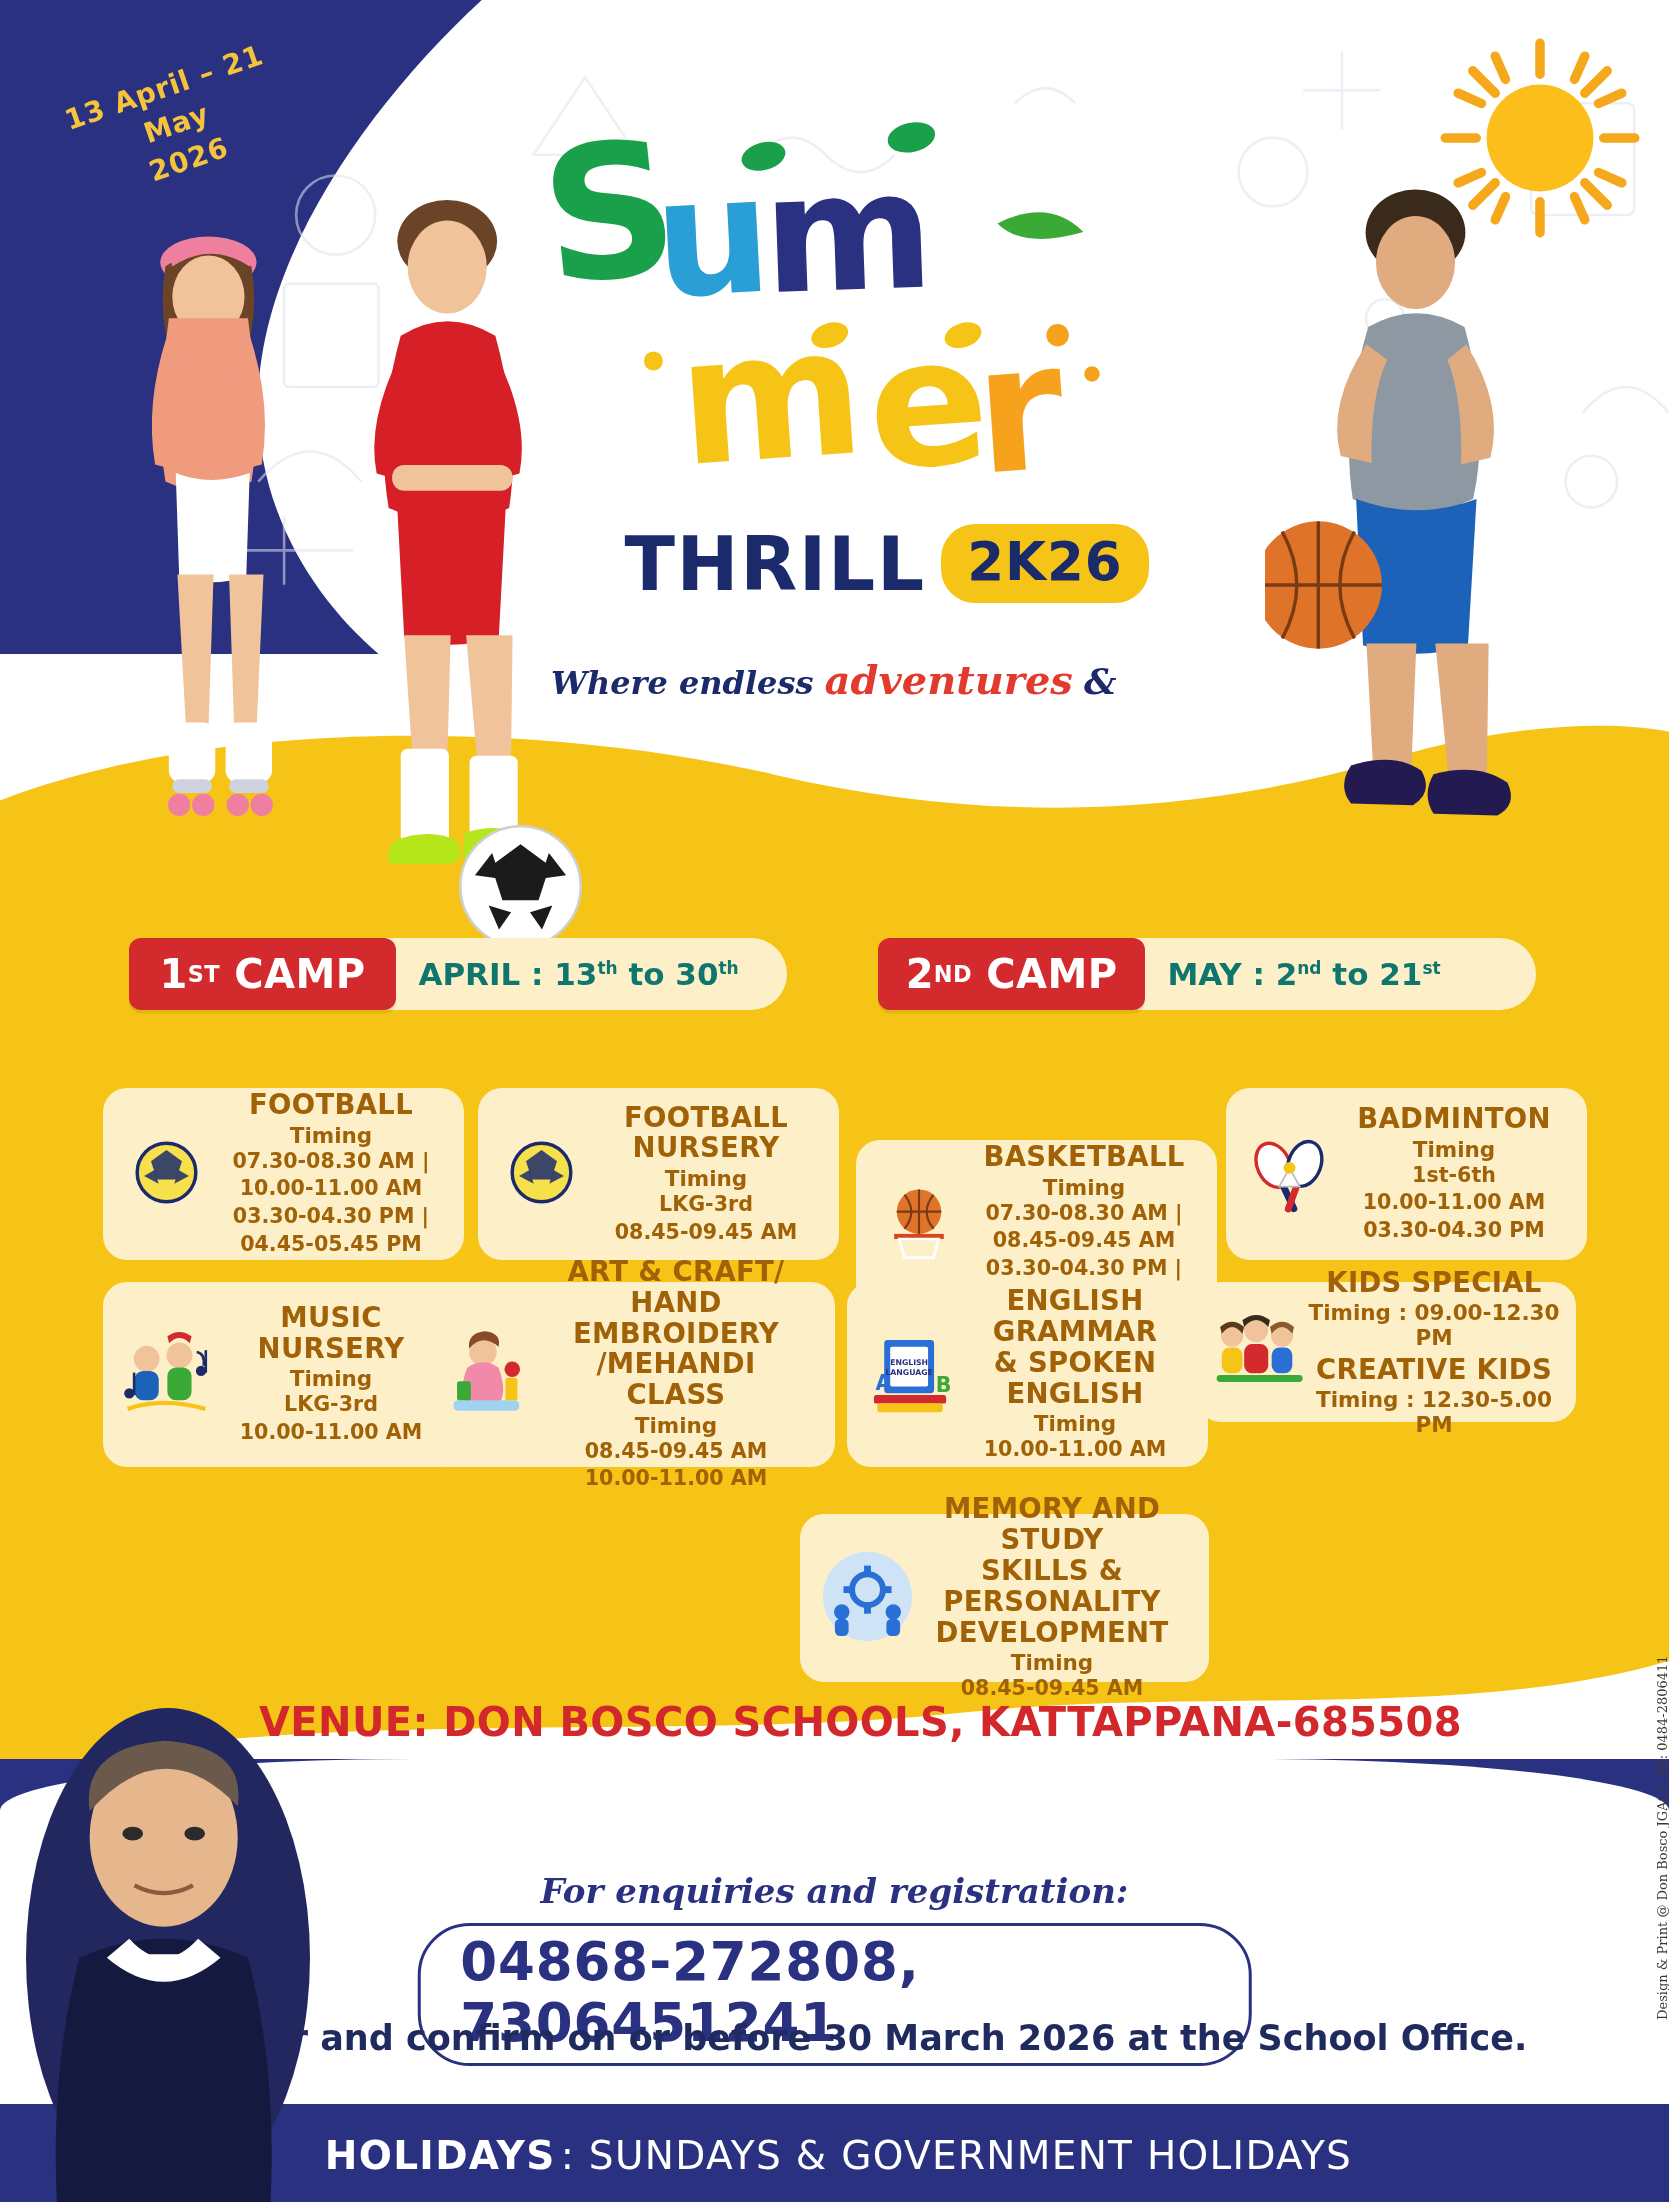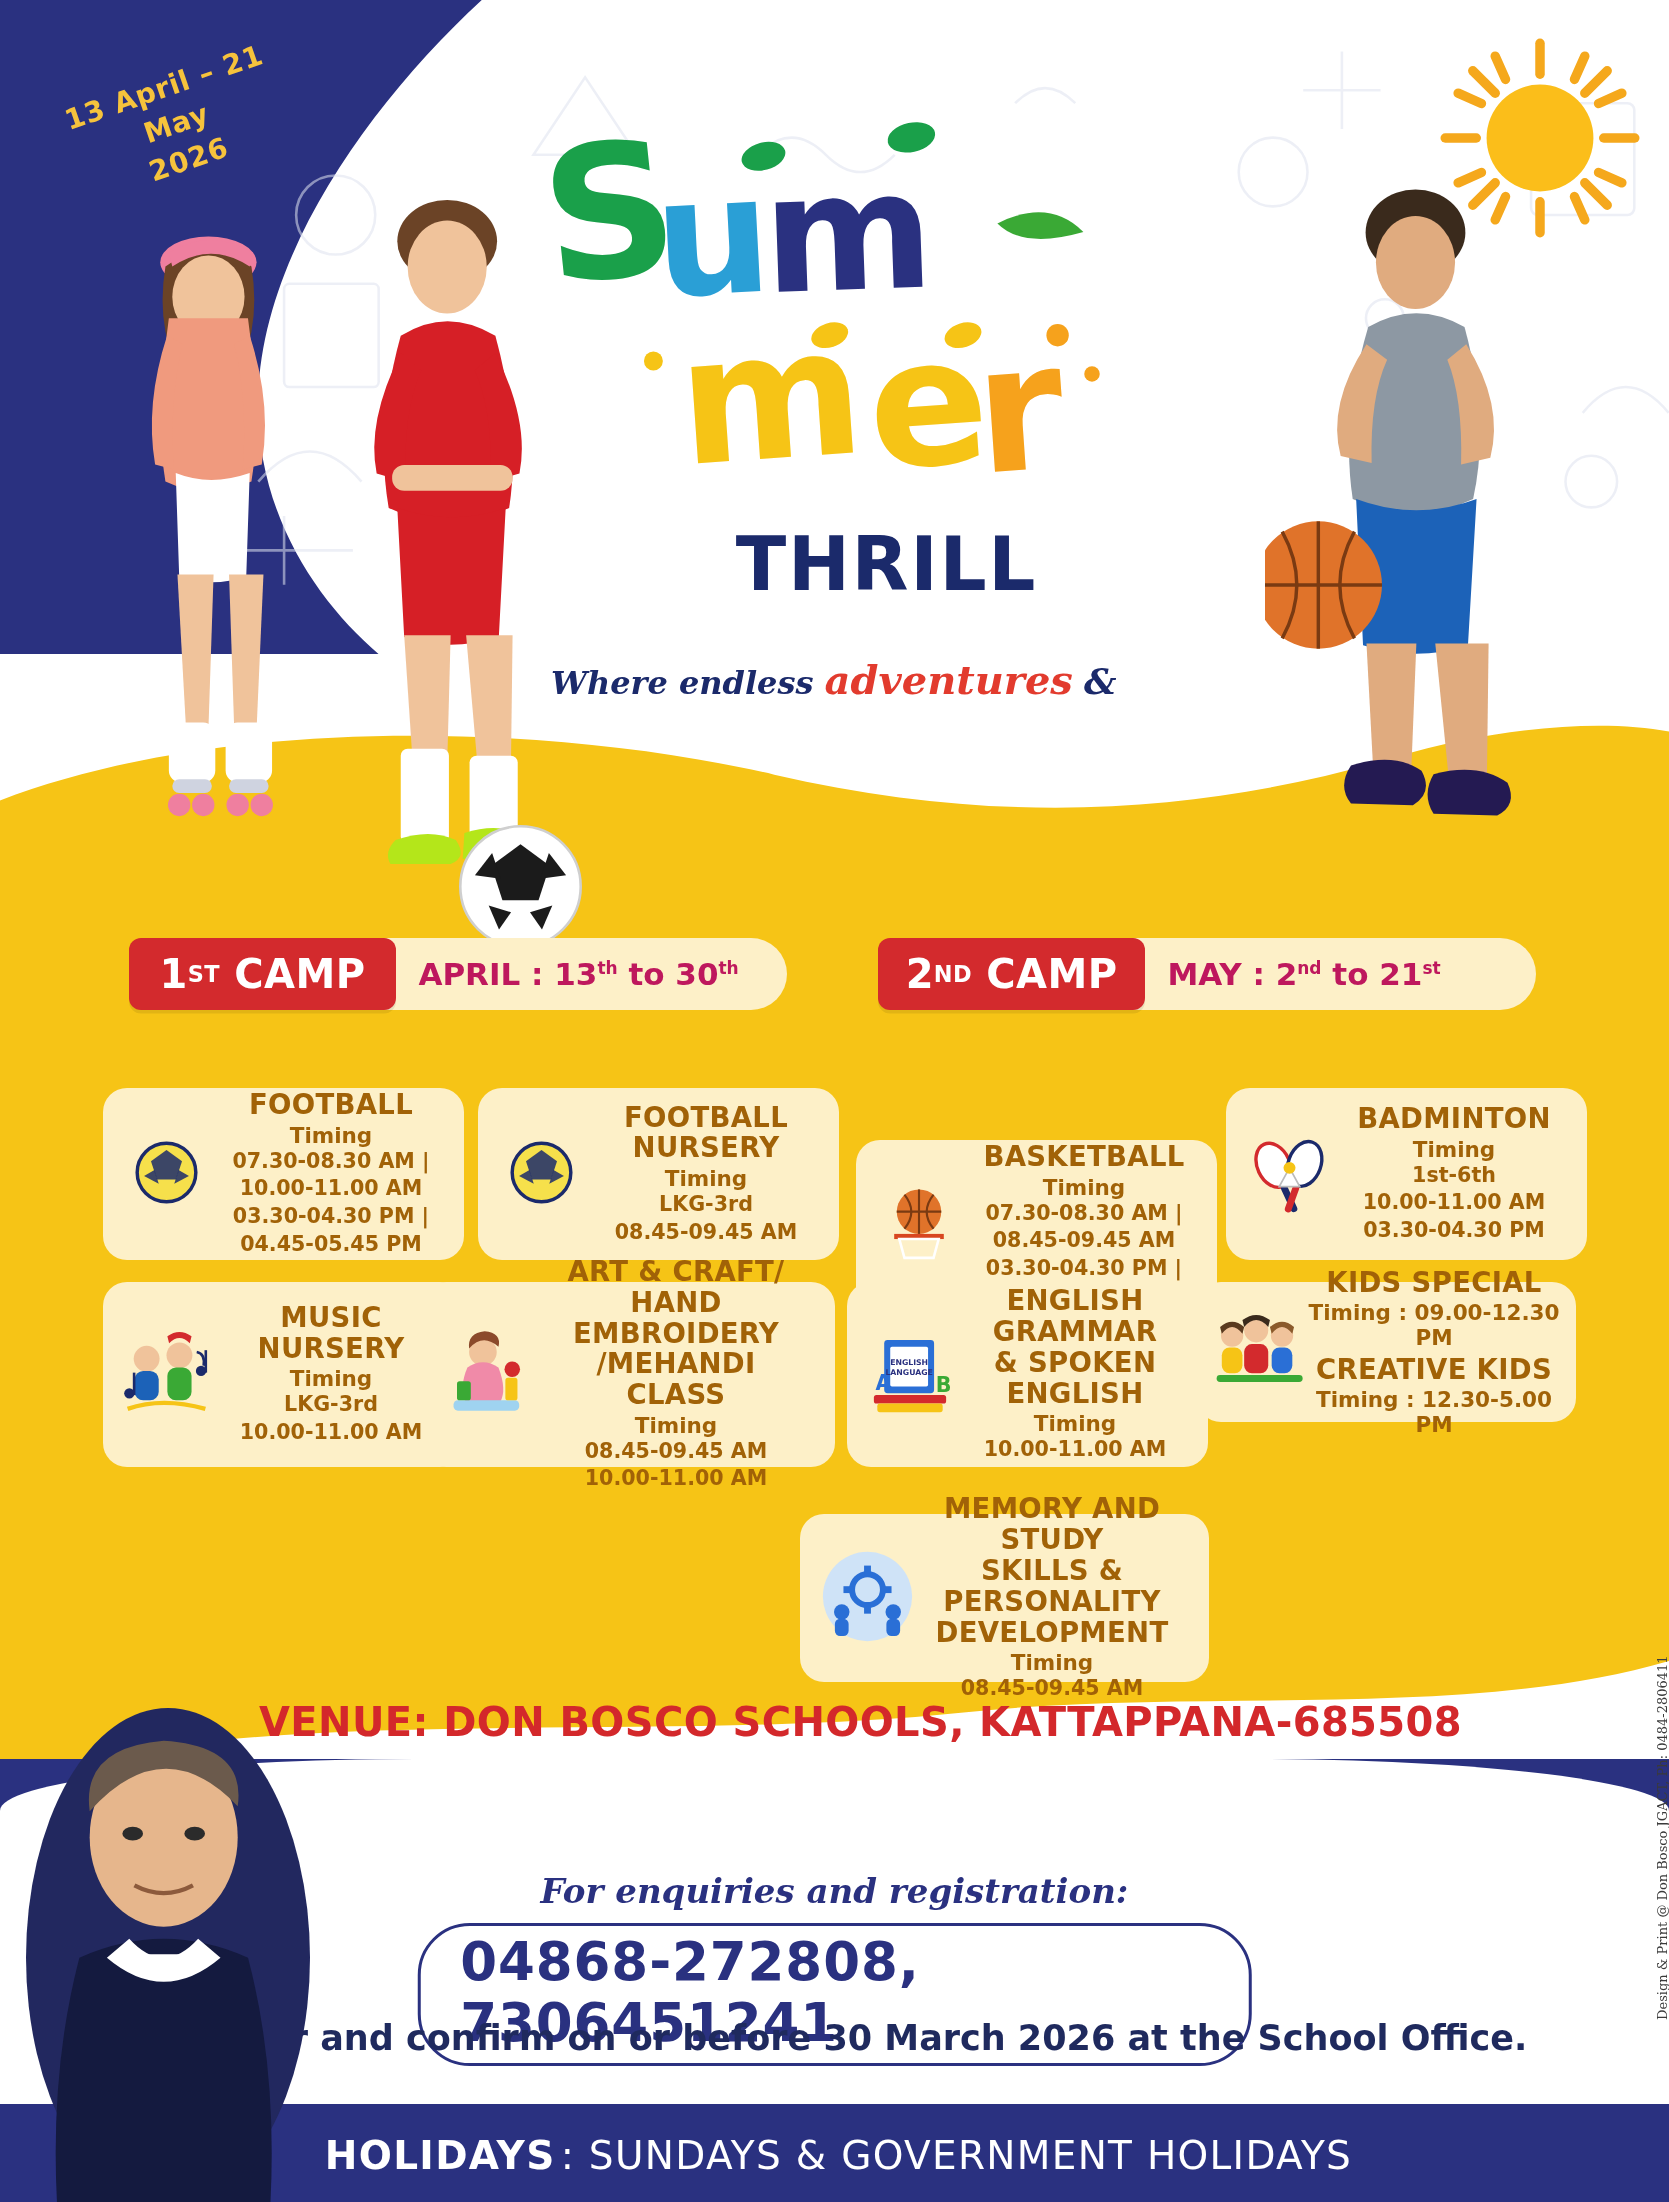--- a/index.html
+++ b/index.html
@@ -113,21 +113,21 @@
     display: flex; align-items: center; justify-content: center;
     padding: 0 24px;
     font-family: "DejaVu Sans", sans-serif;
     font-size: 40px; font-weight: 800; letter-spacing: 0.4px;
     box-shadow: 0 3.4px 0 rgba(0,0,0,.08);
   }
   .camp-badge sup { font-size: 22.4px; vertical-align: super; }
   .camp-header .camp-dates {
     position: relative; z-index: 2;
     margin-left: 22.4px;
-    color: #be185d;
+    color: #0f766e;
     font-family: "DejaVu Sans", sans-serif;
     font-size: 31px; font-weight: 700;
   }
   .camp-dates sup { font-size: 17px; }
 
   
   .card {
     position: absolute;
     background: #fdf0c8;
     border-radius: 24px;
@@ -318,20 +318,21 @@
       <ellipse cx="345" cy="300" rx="22" ry="14" fill="#f6c416" transform="rotate(-18 345 300)"></ellipse>
       <ellipse cx="500" cy="300" rx="22" ry="14" fill="#f6c416" transform="rotate(-18 500 300)"></ellipse>
       <circle cx="610" cy="300" r="13" fill="#f6a21c"></circle>
       <circle cx="650" cy="345" r="9" fill="#f6a21c"></circle>
       <circle cx="140" cy="330" r="11" fill="#f6c416"></circle>
     </svg>
   </div>
 
   <div class="thrill-row">
     <span class="thrill-text">THRILL</span>
+    <span class="k26">2K26</span>
   </div>
 
   <div class="tagline">
     <div class="l1">
       <span>Where endless </span><span class="hl-red">adventures</span>
       <span class="amp">&amp;</span>
     </div>
   </div>
 
   <svg class="kid" style="left:112px;top:215px" width="198" height="688" viewBox="0 0 230 800">

